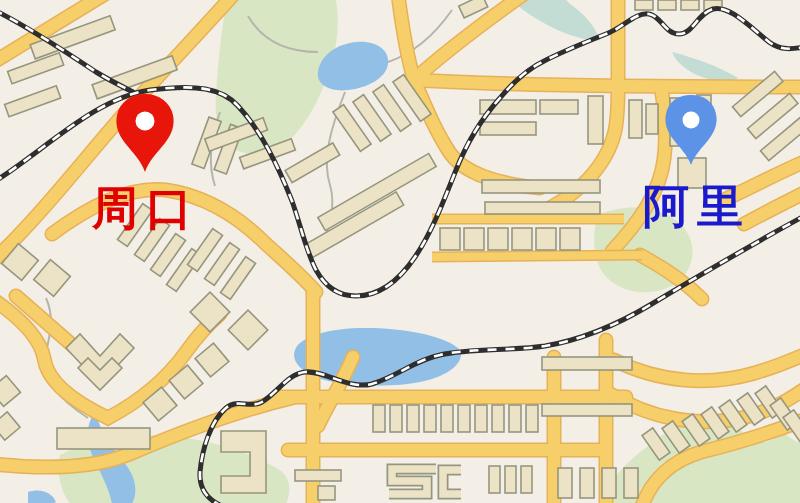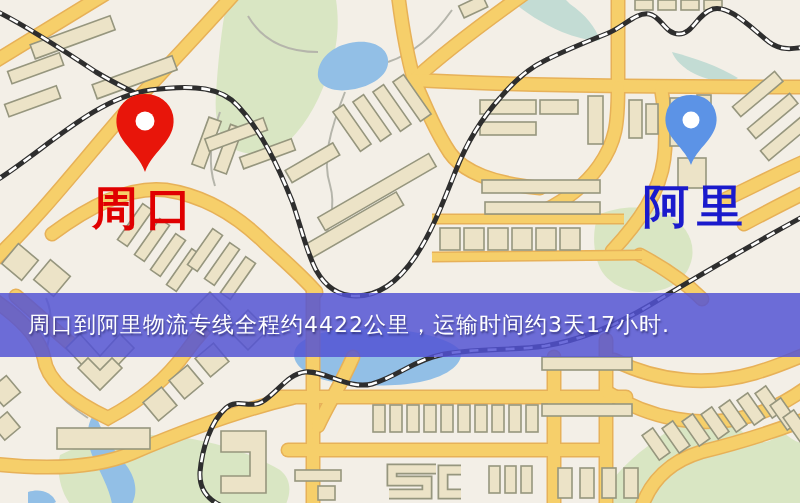--- a/index.html
+++ b/index.html
@@ -286,16 +286,13 @@
     <g>
       <path d="M145,172 C141,160 132,152 125,143 C118,134 115,125 117,115 C120,102 131,94 145,94 C159,94 170,102 173,115 C175,125 172,134 165,143 C158,152 149,160 145,172 Z" fill="#e8150a"></path>
       <circle cx="145" cy="121" r="9.5" fill="#ffffff"></circle>
     </g>
     <g>
       <path d="M691,165 C687,154 679,147 673,139 C667,131 664,123 666,114 C668,102 678,95 691,95 C704,95 714,102 716,114 C718,123 715,131 709,139 C703,147 695,154 691,165 Z" fill="#5c93e6"></path>
       <circle cx="691" cy="120" r="8.5" fill="#ffffff"></circle>
     </g>
   </svg>
 
-  <div class="banner">
-    <span>周口到阿里物流专线全程约4422公里，运输时间约3天17小时.</span>
-  </div>
 </div>
 
 </body></html>

